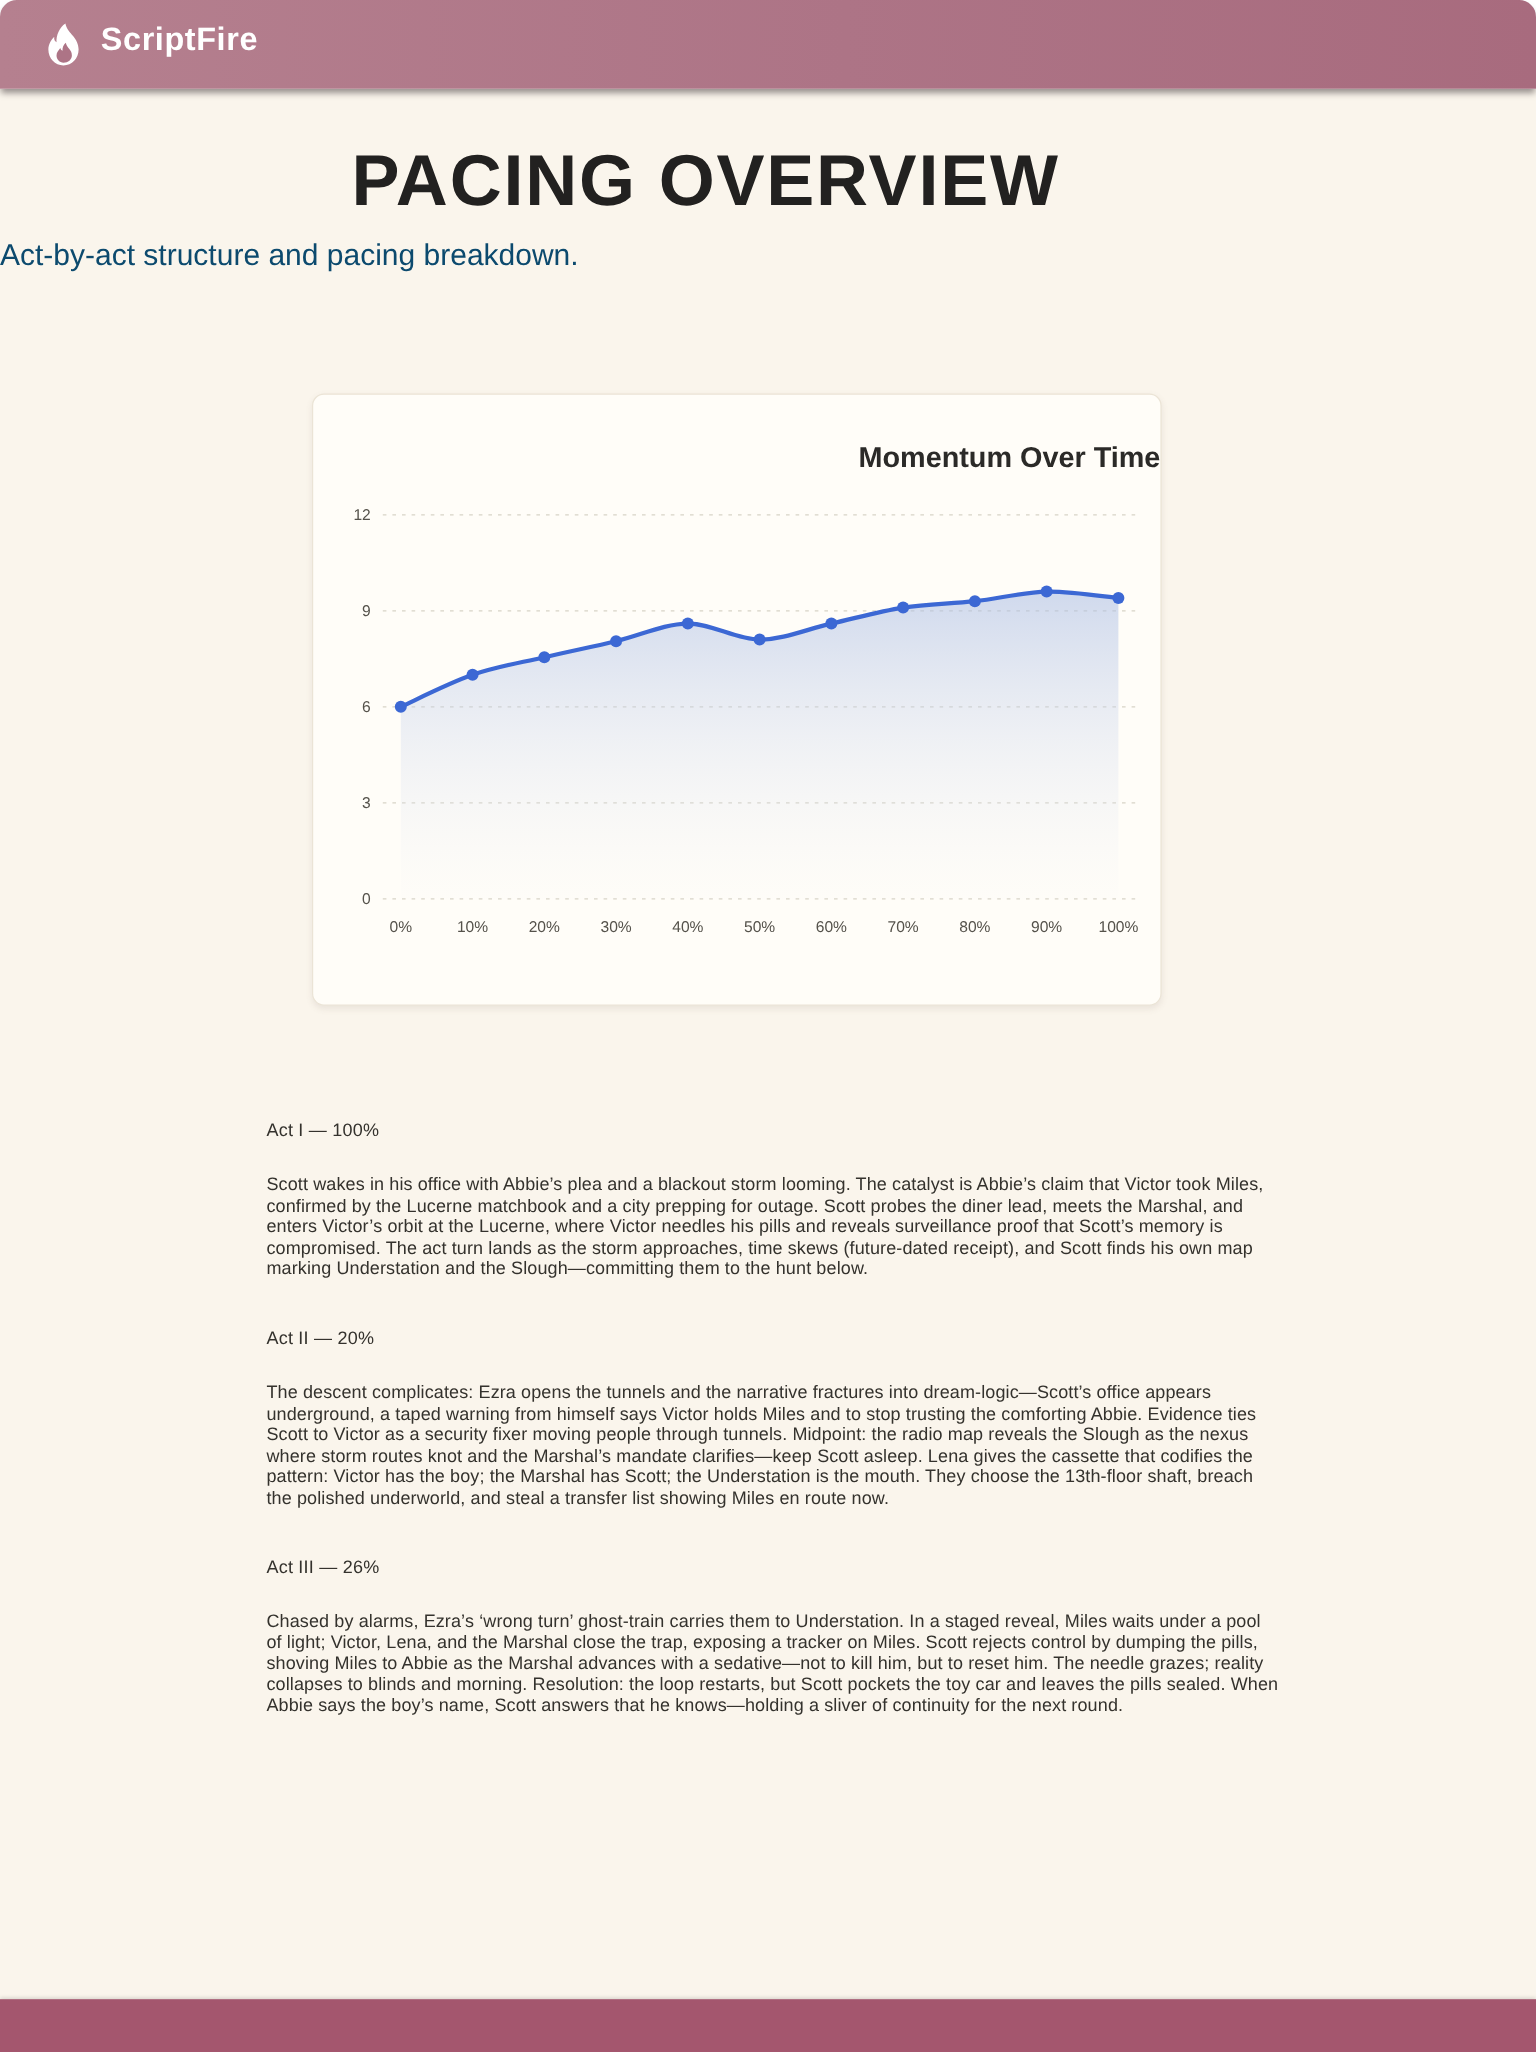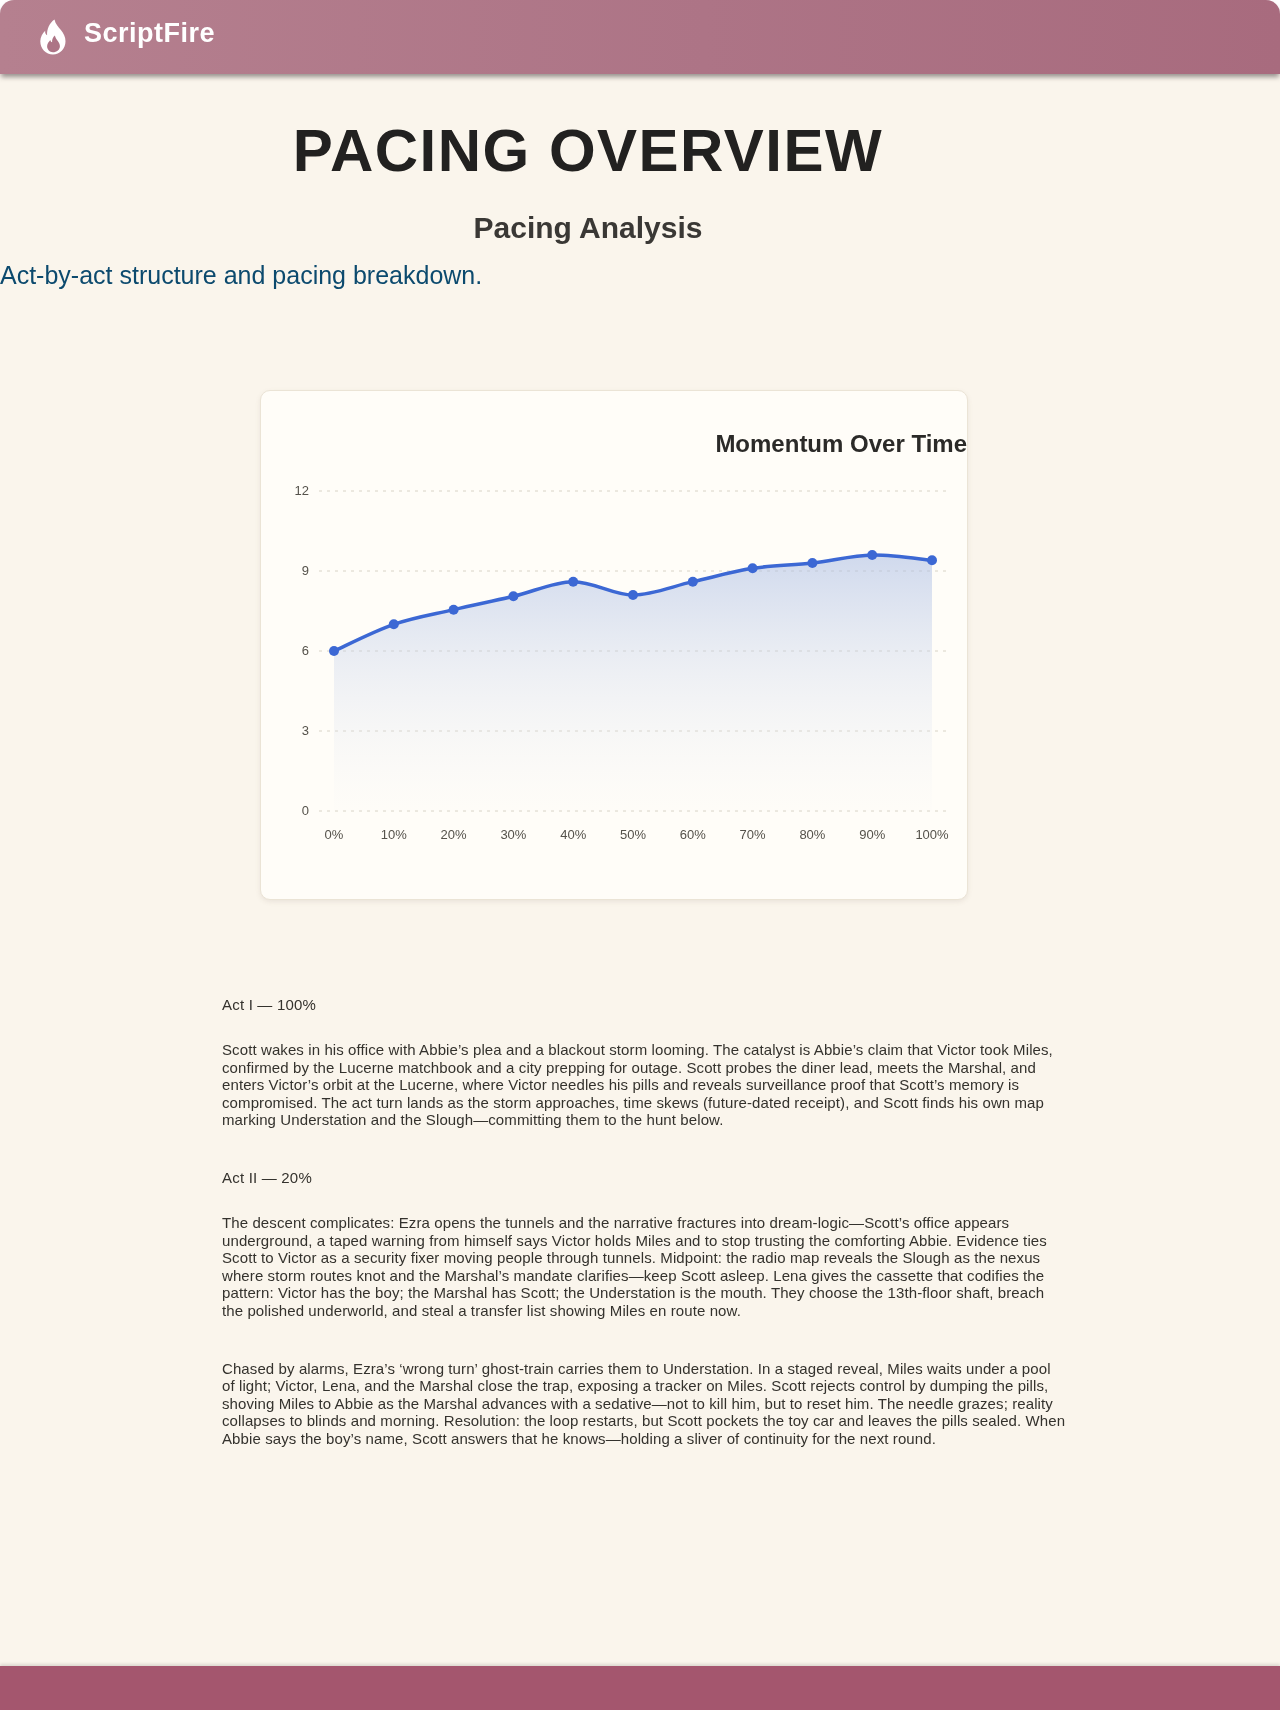--- a/index.html
+++ b/index.html
@@ -80,21 +80,20 @@
         <path fill="#ffffff" d="M16.5 1.5c.9 4.6 3.9 7.4 6.4 10.4 2.6 3.2 4.6 6.7 4.6 11.4 0 7.6-5.6 13.2-12.6 13.2S2.3 30.9 2.3 23.3c0-4.5 2.4-8 4.9-10.6-.3 2.2.4 3.8 1.9 4.6-.5-5.9 2.6-12.7 7.4-15.8z"></path>
         <path fill="#ad7486" d="M14.9 34.2c-3.2 0-5.8-2.6-5.8-5.9 0-2.7 1.7-4.4 3.2-6.3.2 1.2.8 1.9 1.8 2.2-.3-2.4.9-5.2 2.8-6.6.4 2.3 1.7 3.8 2.9 5.3 1.2 1.5 2.1 3.1 2.1 5.3 0 3.4-3.1 6-7 6z"></path>
       </svg>
       <span class="brand-name">ScriptFire</span>
     </div>
   </div>
 </div>
 
 <div class="content-col">
   <h1 class="page-title">PACING OVERVIEW</h1>
-  <h2 class="page-subtitle">Pacing Analysis</h2>
   <p class="page-desc">Act-by-act structure and pacing breakdown.</p>
 
   <div class="chart-card">
     <div class="chart-title">Momentum Over Time</div>
     <svg class="chart-svg" width="708" height="400" viewBox="0 0 708 400" aria-hidden="true">
         <defs>
           <linearGradient id="areaGrad" x1="0" y1="0" x2="0" y2="1">
             <stop offset="0%" stop-color="#a9bce4" stop-opacity="0.55"></stop>
             <stop offset="100%" stop-color="#eceef4" stop-opacity="0.05"></stop>
           </linearGradient>
@@ -135,16 +134,17 @@
         <circle cx="671" cy="91.33333333333334" r="5" fill="#3c68d4"></circle>
       </svg>
   </div>
 </div>
 
 <div class="sections">
   <p class="act-heading">Act I — 100%</p>
   <p class="act-body">Scott wakes in his office with Abbie’s plea and a blackout storm looming. The catalyst is Abbie’s claim that Victor took Miles, confirmed by the Lucerne matchbook and a city prepping for outage. Scott probes the diner lead, meets the Marshal, and enters Victor’s orbit at the Lucerne, where Victor needles his pills and reveals surveillance proof that Scott’s memory is compromised. The act turn lands as the storm approaches, time skews (future-dated receipt), and Scott finds his own map marking Understation and the Slough—committing them to the hunt below.</p>
   <p class="act-heading">Act II — 20%</p>
   <p class="act-body">The descent complicates: Ezra opens the tunnels and the narrative fractures into dream-logic—Scott’s office appears underground, a taped warning from himself says Victor holds Miles and to stop trusting the comforting Abbie. Evidence ties Scott to Victor as a security fixer moving people through tunnels. Midpoint: the radio map reveals the Slough as the nexus where storm routes knot and the Marshal’s mandate clarifies—keep Scott asleep. Lena gives the cassette that codifies the pattern: Victor has the boy; the Marshal has Scott; the Understation is the mouth. They choose the 13th-floor shaft, breach the polished underworld, and steal a transfer list showing Miles en route now.</p>
+  <p class="act-heading">Act III — 26%</p>
   <p class="act-body">Chased by alarms, Ezra’s ‘wrong turn’ ghost-train carries them to Understation. In a staged reveal, Miles waits under a pool of light; Victor, Lena, and the Marshal close the trap, exposing a tracker on Miles. Scott rejects control by dumping the pills, shoving Miles to Abbie as the Marshal advances with a sedative—not to kill him, but to reset him. The needle grazes; reality collapses to blinds and morning. Resolution: the loop restarts, but Scott pockets the toy car and leaves the pills sealed. When Abbie says the boy’s name, Scott answers that he knows—holding a sliver of continuity for the next round.</p>
 </div>
 
 <div class="footer-bar"></div>
 
 </body></html>

